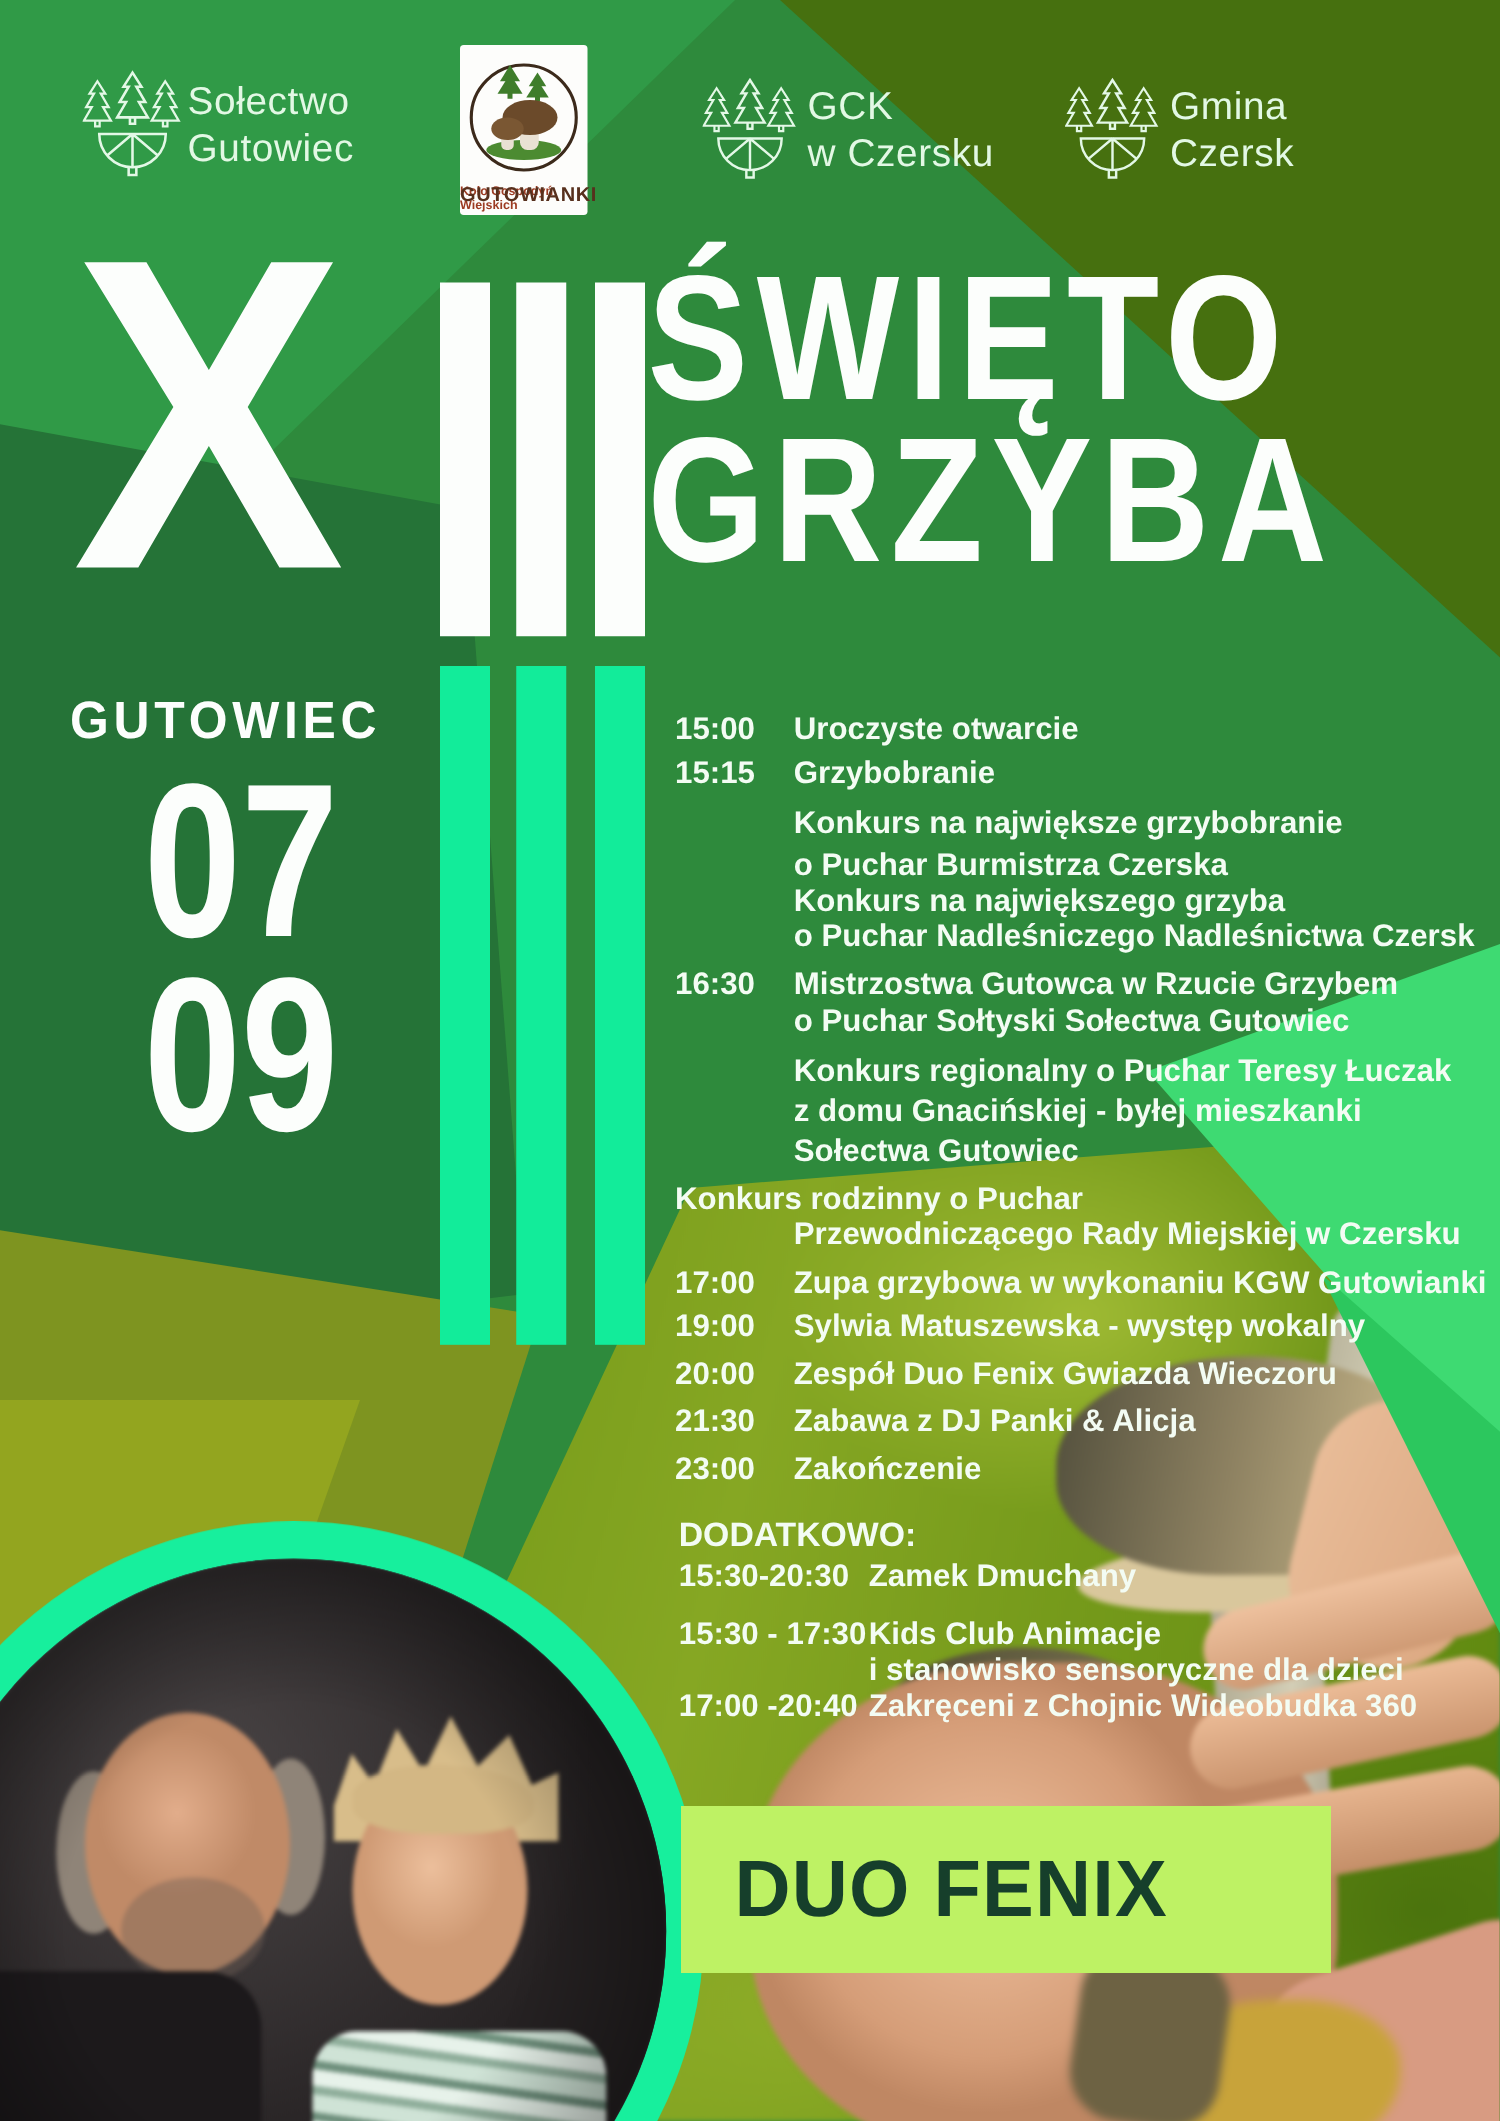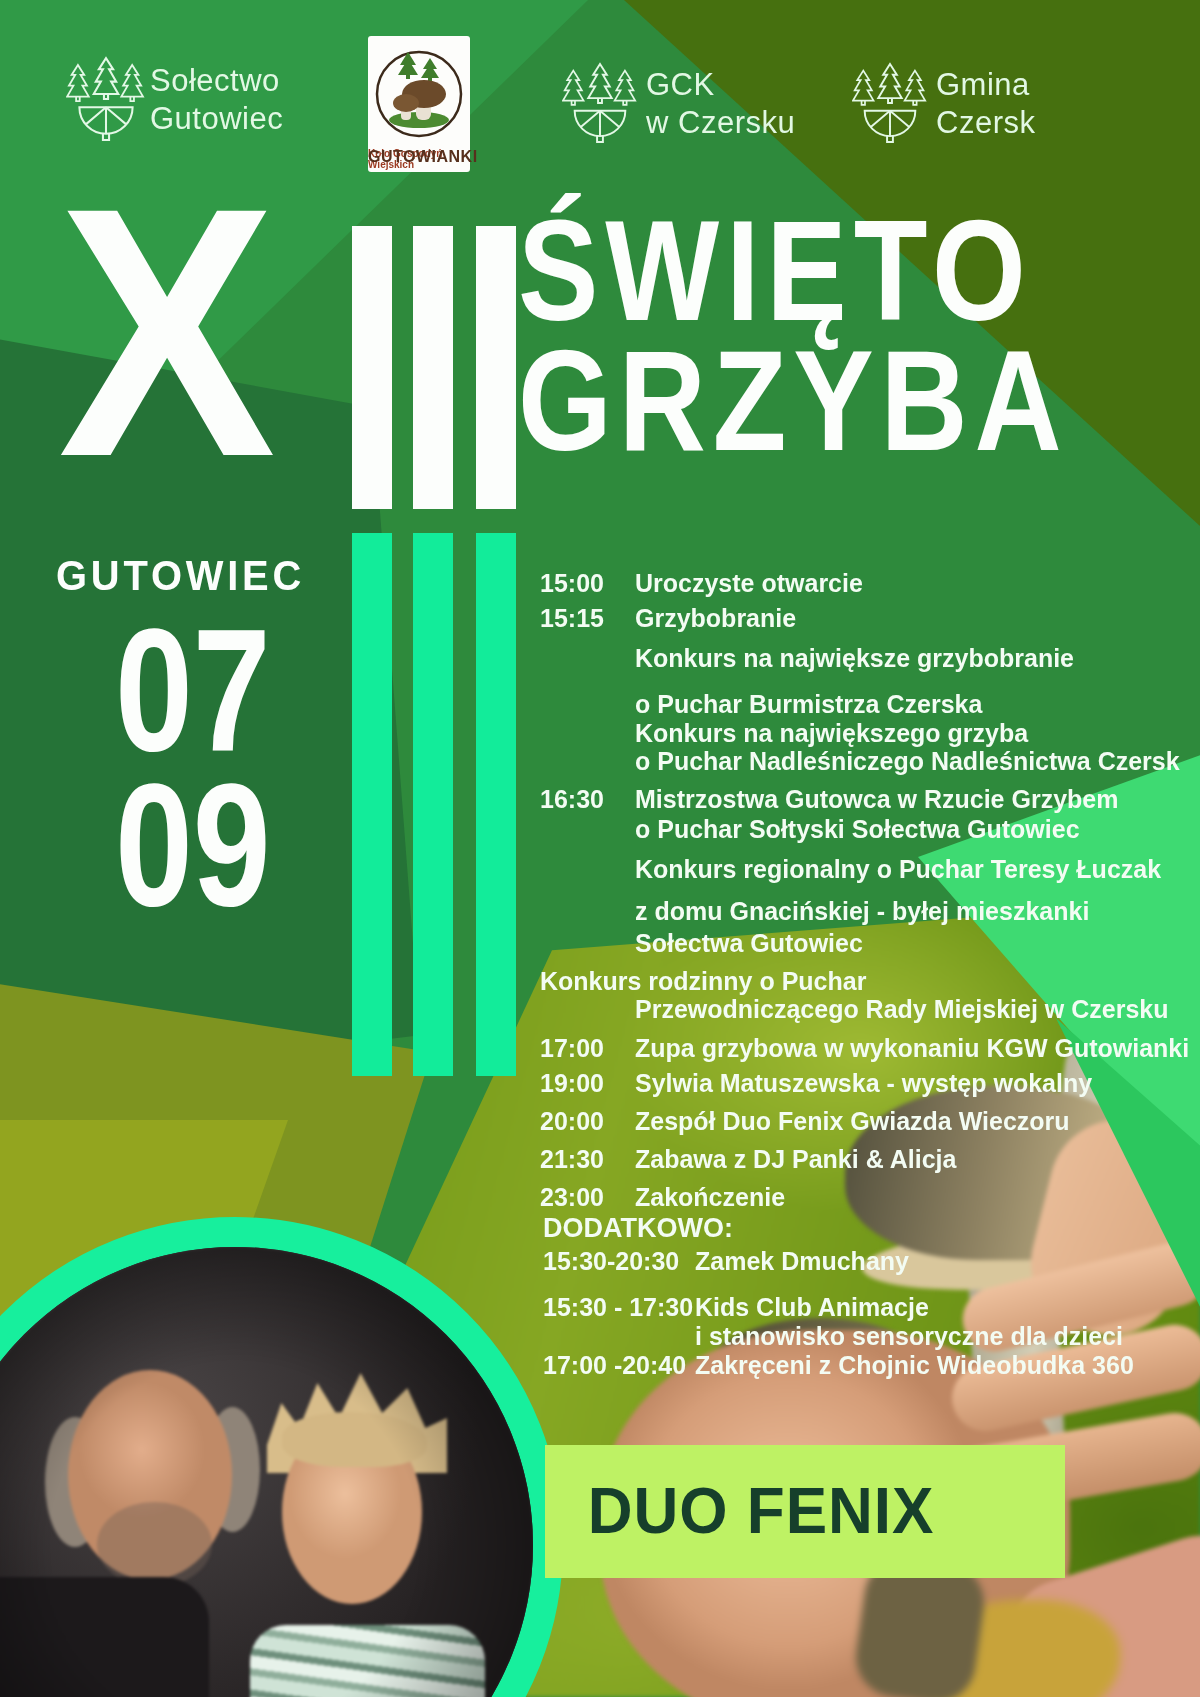--- a/index.html
+++ b/index.html
@@ -192,21 +192,21 @@
         <span>Uroczyste otwarcie</span>
       </div>
       <div class="srow" style="margin-top: 5px;">
         <span class="stime">15:15</span>
         <span>Grzybobranie</span>
       </div>
       <div class="srow" style="margin-top: 10px;">
         <span class="stime"></span>
         <span>Konkurs na największe grzybobranie</span>
       </div>
-      <div class="srow" style="margin-top: 16px;">
+      <div class="srow" style="margin-top: 4px;">
         <span class="stime"></span>
         <span>o Puchar Burmistrza Czerska</span>
       </div>
       <div class="srow" style="margin-top: -1px;">
         <span class="stime"></span>
         <span>Konkurs na największego grzyba</span>
       </div>
       <div class="srow" style="margin-top: -2px;">
         <span class="stime"></span>
         <span>o Puchar Nadleśniczego Nadleśnictwa Czersk</span>
@@ -216,21 +216,21 @@
         <span>Mistrzostwa Gutowca w Rzucie Grzybem</span>
       </div>
       <div class="srow" style="margin-top: 0px;">
         <span class="stime"></span>
         <span>o Puchar Sołtyski Sołectwa Gutowiec</span>
       </div>
       <div class="srow" style="margin-top: 10px;">
         <span class="stime"></span>
         <span>Konkurs regionalny o Puchar Teresy Łuczak</span>
       </div>
-      <div class="srow" style="margin-top: 12px;">
+      <div class="srow" style="margin-top: 2px;">
         <span class="stime"></span>
         <span>z domu Gnacińskiej - byłej mieszkanki</span>
       </div>
       <div class="srow" style="margin-top: 2px;">
         <span class="stime"></span>
         <span>Sołectwa Gutowiec</span>
       </div>
       <div class="srow" style="margin-top: 8px; flex-direction: column;">
         <span class="stime"></span>
         <span>Konkurs rodzinny o Puchar</span>

